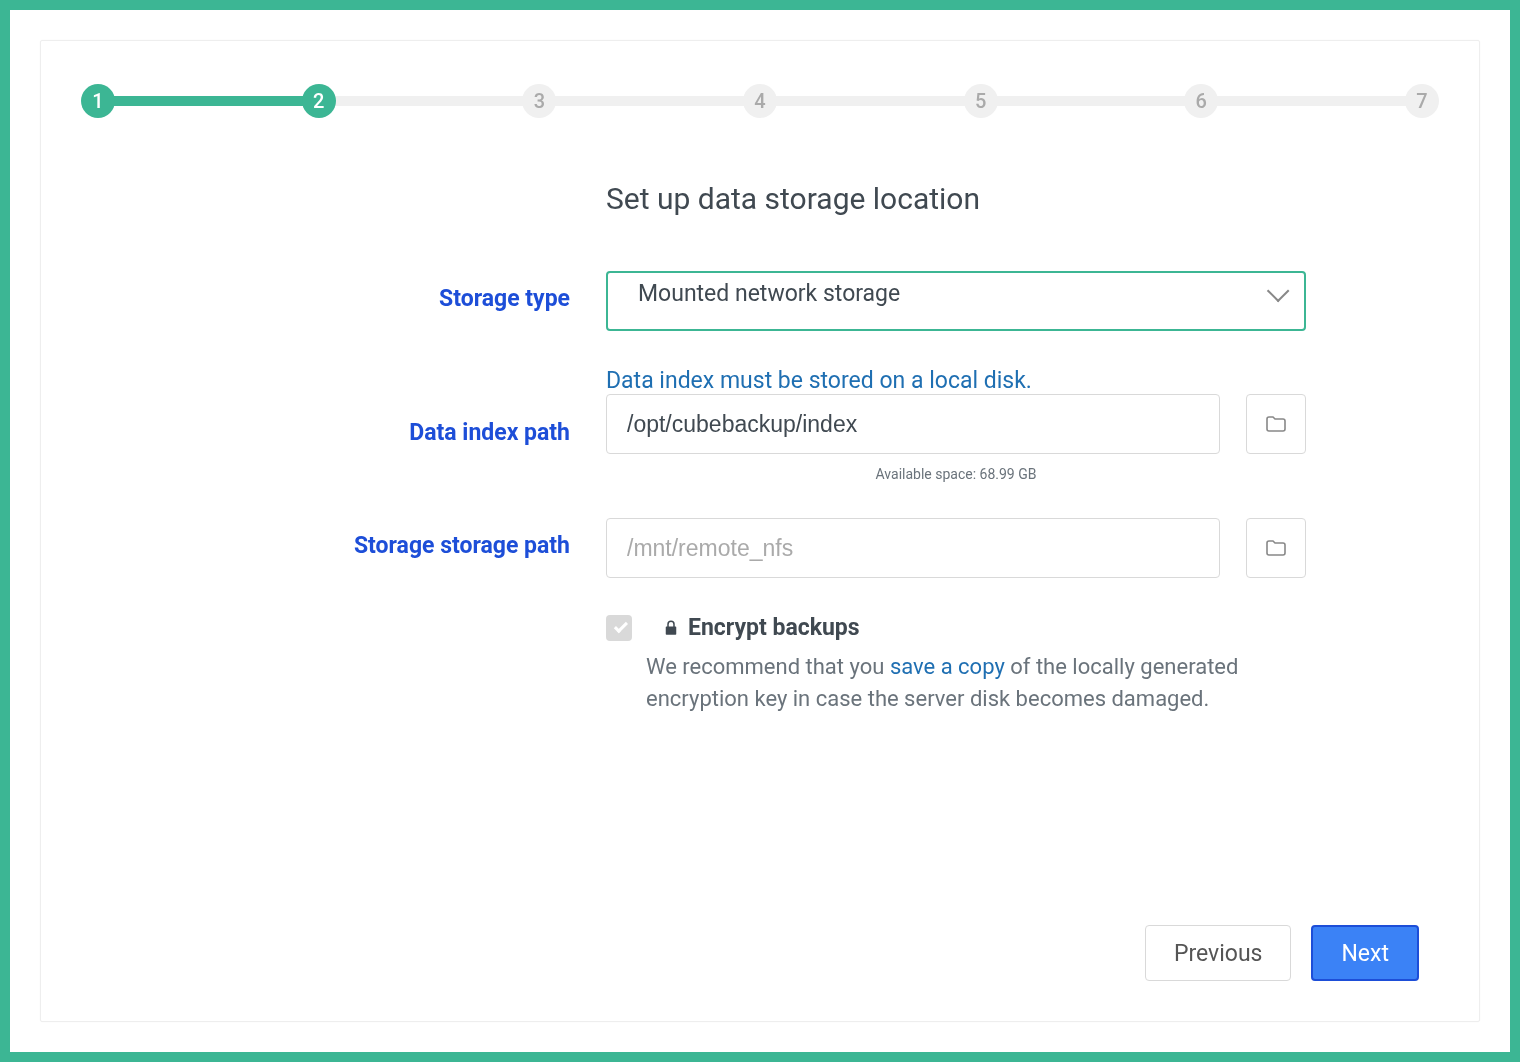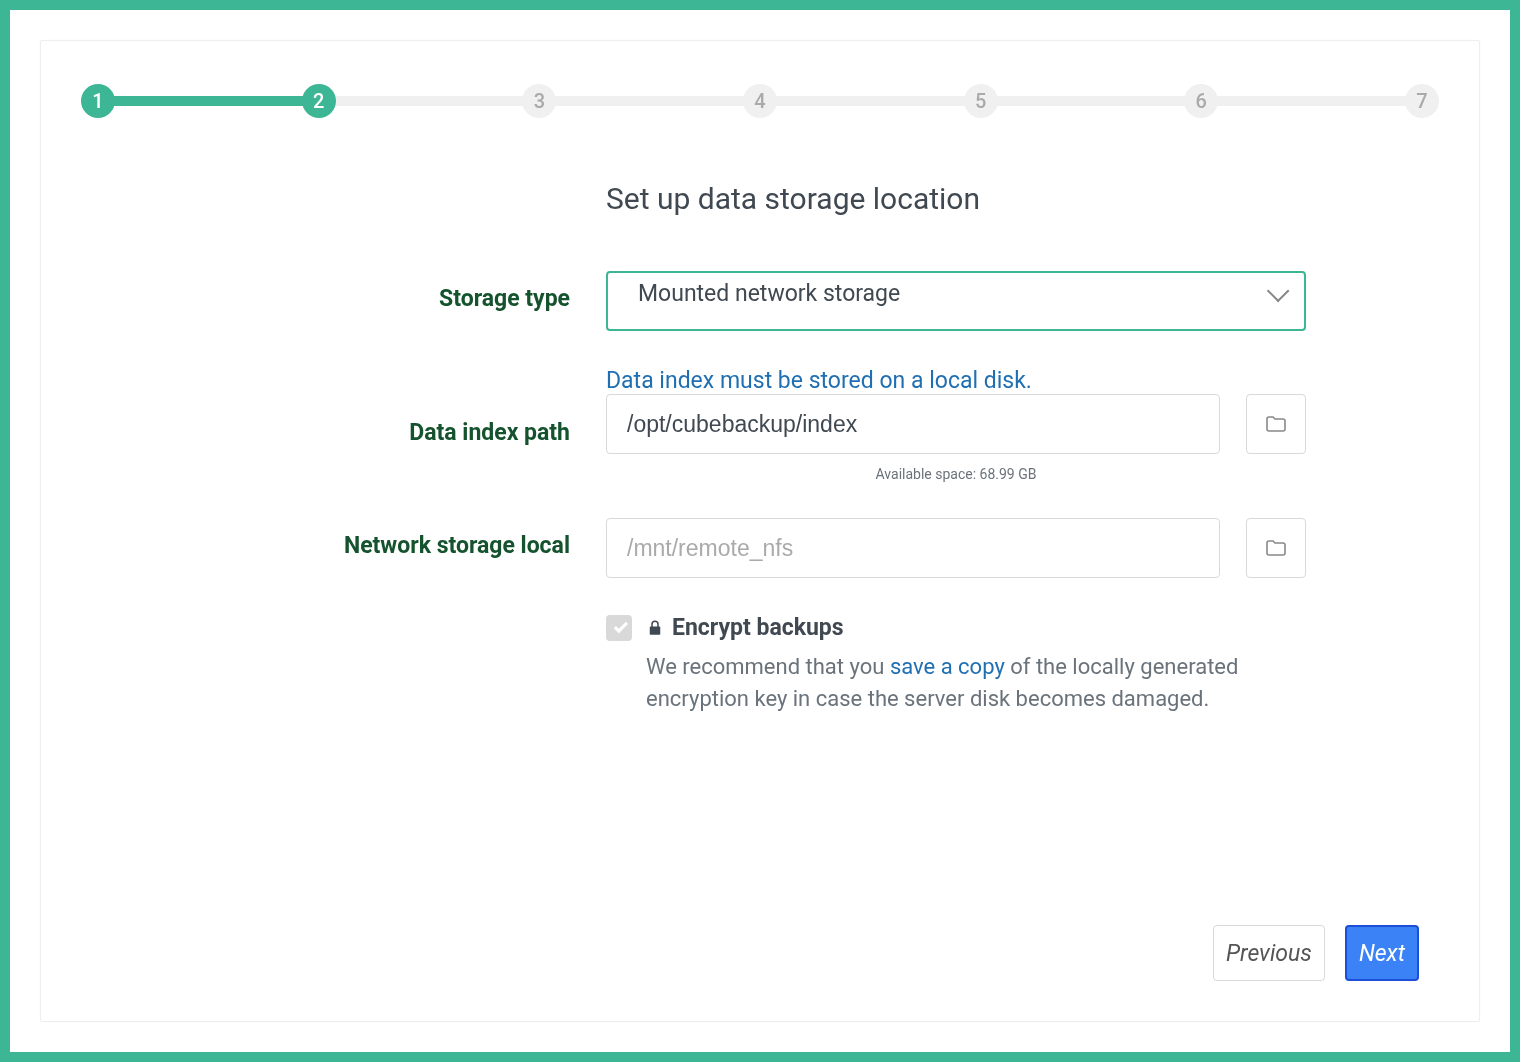--- a/index.html
+++ b/index.html
@@ -97,21 +97,21 @@
     align-items: flex-start;
     margin-bottom: 36px;
   }
   .form-label-col {
     width: 446px;
     text-align: right;
     padding-right: 36px;
     padding-top: 14px;
     font-size: 23px;
     font-weight: 700;
-    color: #14532d;
+    color: #1d4ed8;
   }
   .form-field-col {
     flex: 1;
     max-width: 700px;
   }
   .select {
     width: 100%;
     height: 60px;
     border: 2px solid #3cb694;
     border-radius: 4px;
@@ -152,21 +152,21 @@
     background: #fff;
     display: flex; align-items: center; justify-content: center;
     cursor: pointer;
   }
   .avail {
     font-size: 14px;
     color: #6a737b;
     text-align: center;
     margin-top: 12px;
   }
-  .check-row { display: flex; align-items: center; gap: 14px; }
+  .check-row { display: flex; align-items: center; gap: 30px; }
   .checkbox {
     width: 26px; height: 26px;
     border-radius: 4px;
     background: #d9d9d9;
     display: flex; align-items: center; justify-content: center;
   }
   .checkmark {
     width: 7px; height: 13px;
     border-right: 3px solid #fff;
     border-bottom: 3px solid #fff;
@@ -183,26 +183,25 @@
   .enc-desc .link { color: #1f6fb2; cursor: pointer; }
   .footer {
     position: absolute;
     right: 60px;
     bottom: 40px;
     display: flex;
     gap: 20px;
   }
   .btn {
     height: 56px;
-    padding: 0 12px;
+    padding: 0 28px;
     border-radius: 4px;
     font-size: 23px;
     display: flex; align-items: center; justify-content: center;
     cursor: pointer;
-    font-style: italic;
   }
   .btn-secondary {
     background: #fff;
     border: 1px solid #d9d9d9;
     color: #555;
   }
   .btn-primary {
     background: #3b82f6;
     border: 2px solid #1d4ed8;
     color: #fff;
@@ -255,21 +254,21 @@
                 </svg>
             </div>
           </div>
           <div class="avail">
             <span>Available space: </span><span>68.99 GB</span>
           </div>
         </div>
       </div>
 
       <div class="form-row">
-        <div class="form-label-col">Network storage local</div>
+        <div class="form-label-col">Storage storage path</div>
         <div class="form-field-col">
           <div class="input-row">
             <input class="text-input" type="text" placeholder="/mnt/remote_nfs" style="">
             <div class="browse-btn">
               <svg width="24" height="24" viewBox="0 0 24 24" fill="none" stroke="#888" stroke-width="1.6">
                   <path d="M3 7a2 2 0 0 1 2-2h4l2 2h8a2 2 0 0 1 2 2v8a2 2 0 0 1-2 2H5a2 2 0 0 1-2-2V7z"></path>
                 </svg>
             </div>
           </div>
         </div>

